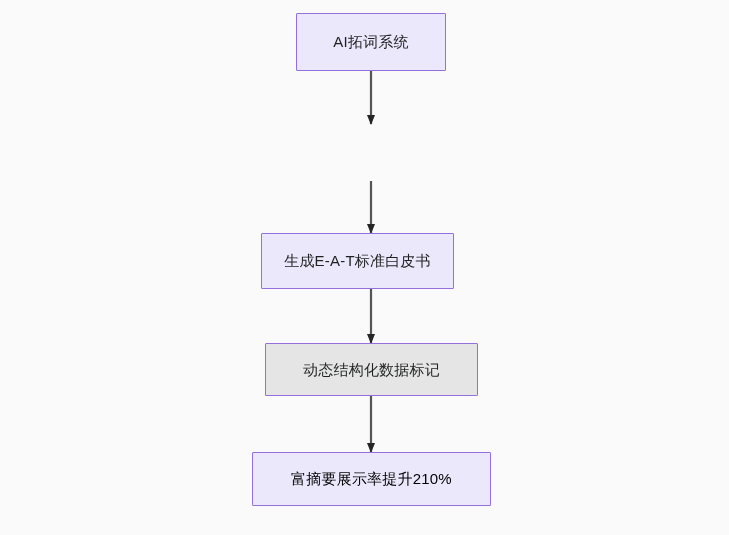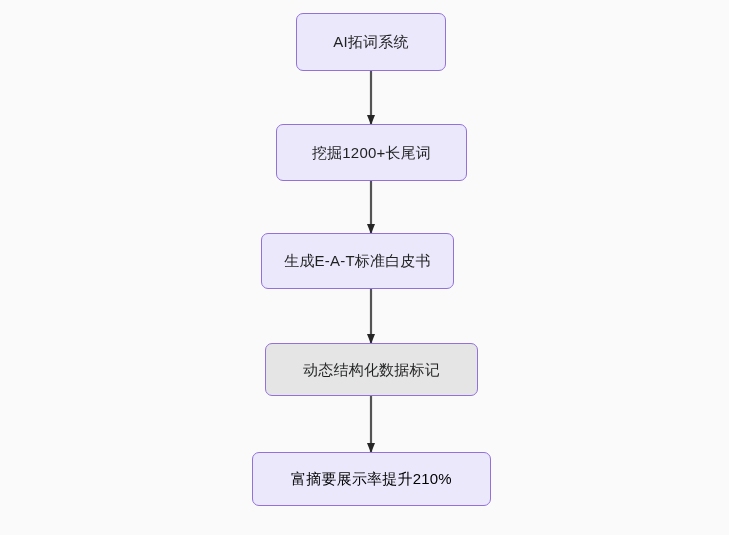--- a/index.html
+++ b/index.html
@@ -28,21 +28,21 @@
     pointer-events: none;
   }
   .node {
     position: absolute;
     box-sizing: border-box;
     display: flex;
     align-items: center;
     justify-content: center;
     background: #ebe8fc;
     border: 1.4px solid #9370db;
-    border-radius: 7px;
+    border-radius: 1px;
     color: #1f2020;
     font-size: 15px;
     line-height: 1.2;
     letter-spacing: 0.2px;
     white-space: nowrap;
     text-align: center;
   }
   .node-label {
     display: block;
   }
@@ -69,23 +69,20 @@
     </g>
     <g>
       <line class="edge-line" x1="371" y1="396" x2="371" y2="452" stroke="#545454" stroke-width="2.2" marker-end="url(#arrowhead)"></line>
     </g>
   </svg>
 
   <div class="node" id="node-n1" style="left: 296px; top: 13px; width: 150px; height: 58px; background: rgb(235, 232, 252); border-color: rgb(147, 112, 219); color: rgb(31, 32, 32);">
     <span class="node-label">AI拓词系统</span>
   </div>
 
-  <div class="node" id="node-n2" style="left: 276px; top: 124px; width: 191px; height: 57px; background: rgb(235, 232, 252); border-color: rgb(147, 112, 219); color: rgb(31, 32, 32);">
-    <span class="node-label">挖掘1200+长尾词</span>
-  </div>
 
   <div class="node" id="node-n3" style="left: 261px; top: 233px; width: 193px; height: 56px; background: rgb(235, 232, 252); border-color: rgb(147, 112, 219); color: rgb(31, 32, 32);">
     <span class="node-label">生成E-A-T标准白皮书</span>
   </div>
 
   <div class="node" id="node-n4" style="left: 265px; top: 343px; width: 213px; height: 53px; background: #e5e5e5; border-color: rgb(147, 112, 219); color: rgb(31, 32, 32);">
     <span class="node-label">动态结构化数据标记</span>
   </div>
 
   <div class="node" id="node-n5" style="left: 252px; top: 452px; width: 239px; height: 54px; background: rgb(235, 232, 252); border-color: rgb(147, 112, 219); color: #000000;">

